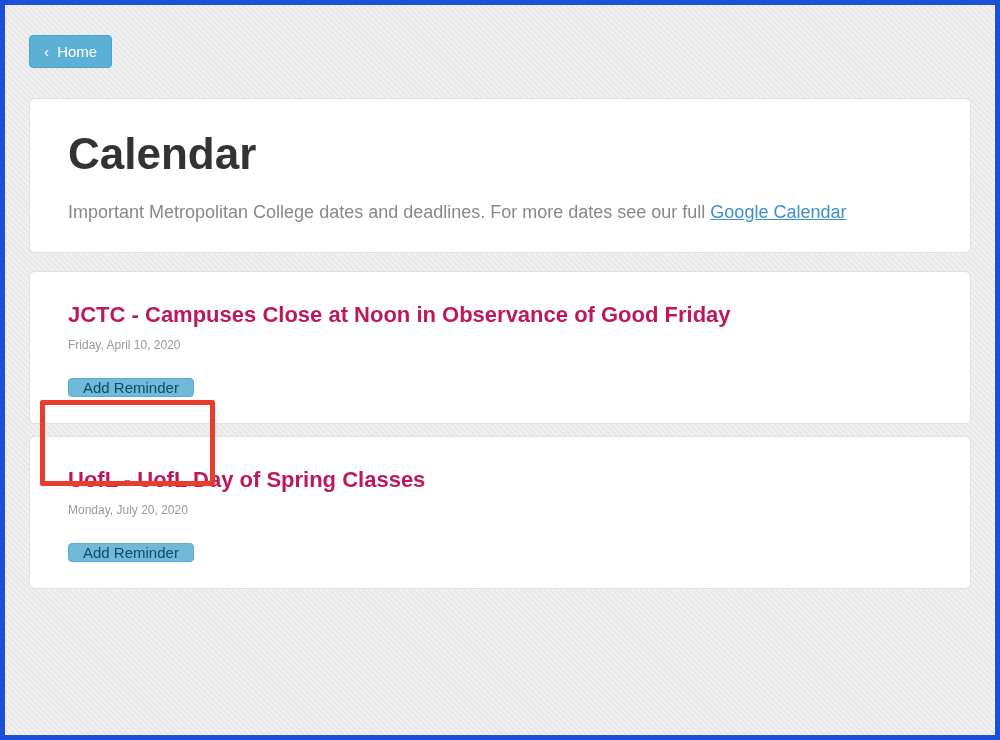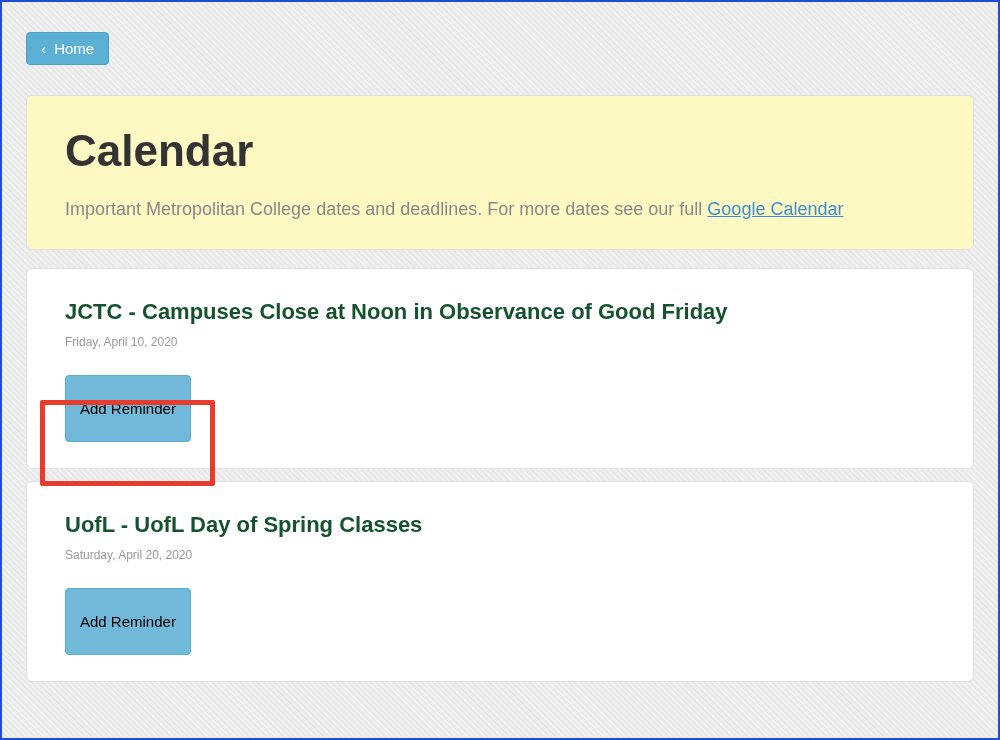--- a/index.html
+++ b/index.html
@@ -17,21 +17,21 @@
         #e8e8e8 2px,
         #e8e8e8 4px
       );
       width: 1000px;
       height: 740px;
       overflow: hidden;
       position: relative;
     }
     .page-wrap {
       padding: 0;
-      border: 2px solid #1d4ed8;
+      border: 5px solid #1d4ed8;
       width: 1000px;
       height: 740px;
     }
     .home-btn {
       display: inline-block;
       background: #5cb0d5;
       background: #5bc0de;
       background-color: #67b0d1;
       background-color: #5cb0d6;
       color: #fff;
@@ -40,21 +40,21 @@
       padding: 8px 14px;
       font-size: 15px;
       margin: 30px 0 0 24px;
       cursor: pointer;
       line-height: 1;
     }
     .home-btn .chevron {
       margin-right: 4px;
     }
     .panel {
-      background: #fef9c3;
+      background: #ffffff;
       border: 1px solid #e0e0e0;
       border-radius: 6px;
       margin: 28px 24px 18px 24px;
       padding: 30px 38px 26px 38px;
     }
     .panel.header-panel {
       margin-top: 30px;
     }
     .calendar-heading {
       font-size: 44px;
@@ -74,36 +74,36 @@
       background: #fff;
       border: 1px solid #e0e0e0;
       border-radius: 6px;
       margin: 0 24px 12px 24px;
       padding: 30px 38px 26px 38px;
       position: relative;
     }
     .event-title {
       font-size: 22px;
       font-weight: 700;
-      color: #14532d;
+      color: #be185d;
       margin-bottom: 10px;
     }
     .event-date {
       font-size: 12px;
       color: #999;
       margin-bottom: 26px;
     }
     .reminder-btn {
       display: inline-block;
       background: #6bb8d8;
       background-color: #70b9d8;
-      color: #000000;
+      color: #0c4a6e;
       border: 1px solid #5aacd0;
       border-radius: 4px;
-      padding: 24px 14px;
+      padding: 0 14px;
       font-size: 15px;
       cursor: pointer;
     }
     .highlight-box {
       position: absolute;
       border: 5px solid #e73527;
       border-color: #e83c2e;
       border-radius: 2px;
       pointer-events: none;
       left: 40px;
@@ -130,19 +130,19 @@
   </div>
 
   <div class="event-panel">
     <h2 class="event-title">JCTC - Campuses Close at Noon in Observance of Good Friday</h2>
     <div class="event-date">Friday, April 10, 2020</div>
     <button class="reminder-btn">Add Reminder</button>
   </div>
 
   <div class="event-panel">
     <h2 class="event-title">UofL - UofL Day of Spring Classes</h2>
-    <div class="event-date">Saturday, April 20, 2020</div>
+    <div class="event-date">Monday, July 20, 2020</div>
     <button class="reminder-btn">Add Reminder</button>
   </div>
 
 </div>
 
 <div class="highlight-box"></div>
 
 </body></html>

